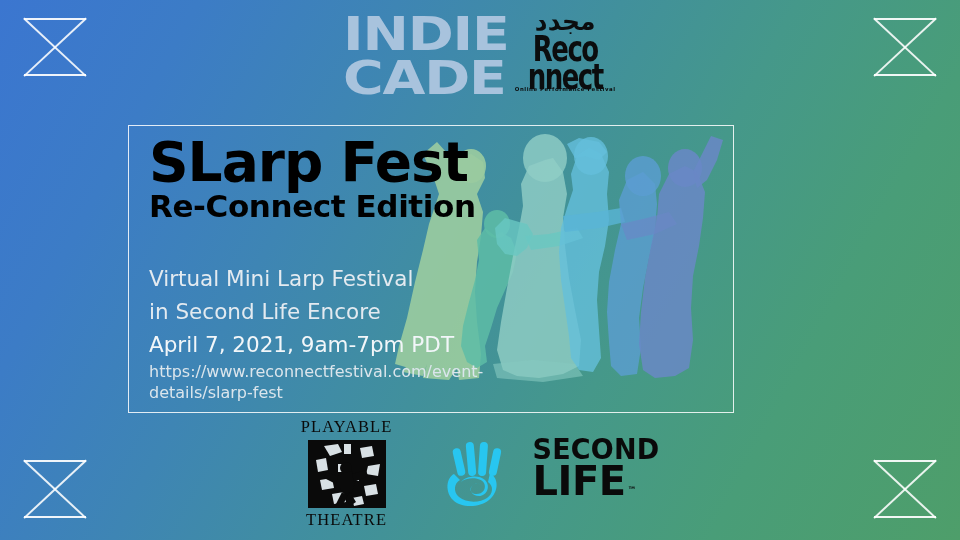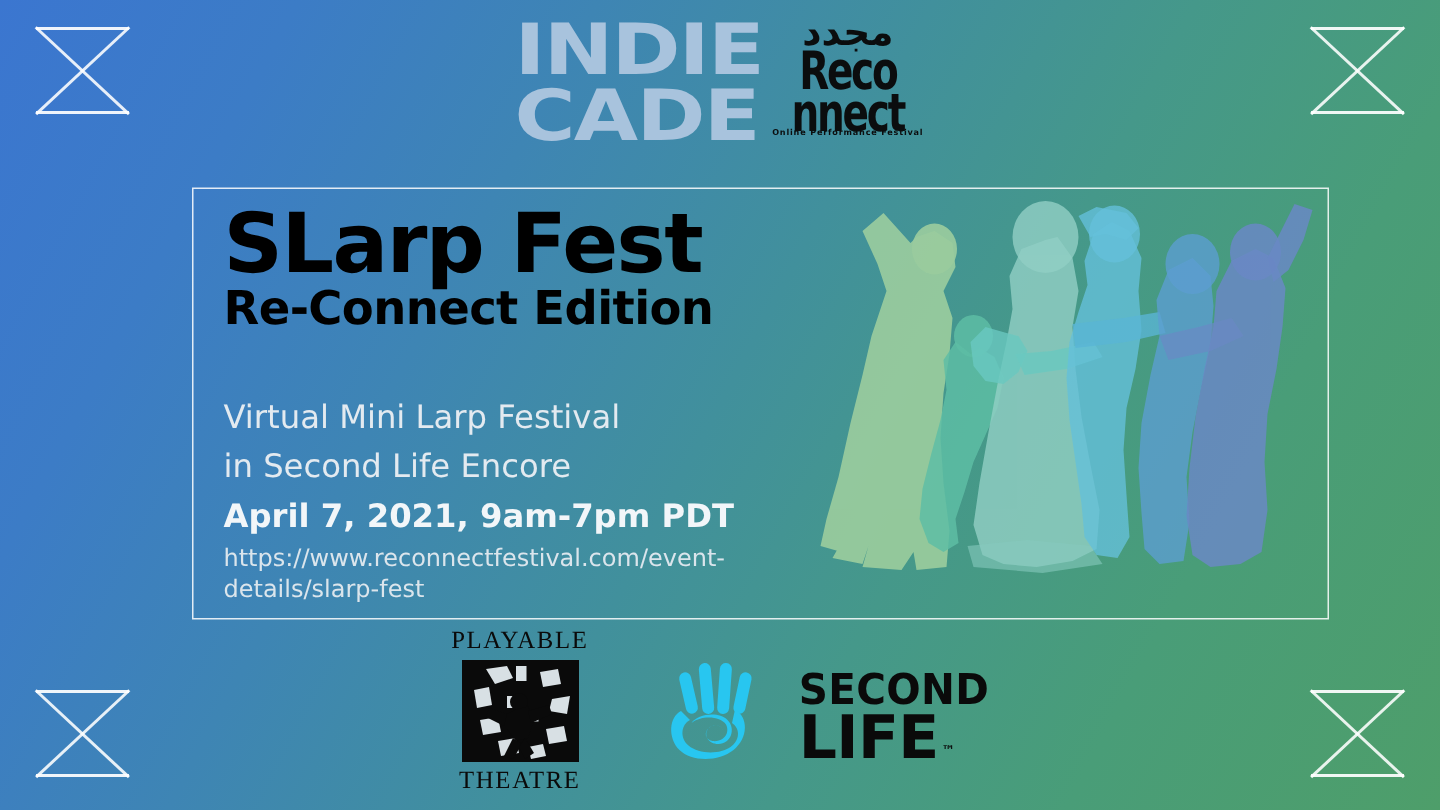--- a/index.html
+++ b/index.html
@@ -108,21 +108,21 @@
     text-align: center;
     font-weight: bold;
     color: #0b0d0e;
   }
 
   
   #main-frame {
     position: absolute;
     left: 128px;
     top: 125px;
-    width: 758px;
+    width: 606px;
     height: 288px;
     border: 1.5px solid rgba(255,255,255,0.85);
     box-sizing: border-box;
   }
   #text-block {
     position: absolute;
     left: 20px;
     top: 8px;
     width: 420px;
   }
@@ -147,21 +147,21 @@
     margin-top: 40px;
     color: #e9eef2;
   }
   .detail-line {
     font-size: 21.5px;
     line-height: 1.53;
     color: #e3eaf0;
     font-weight: normal;
   }
   .detail-line.bold {
-    font-weight: bold;
+    font-weight: normal;
     color: #f2f6f9;
   }
   #event-url {
     margin-top: 0;
     font-size: 16px;
     color: #dbe5ec;
     line-height: 1.3;
   }
 
   
@@ -202,21 +202,21 @@
     height: 68px;
     margin: 2px auto 2px auto;
     background: #0a0a0a;
     position: relative;
     overflow: hidden;
   }
   #pt-art svg { position: absolute; inset: 0; width: 100%; height: 100%; }
 
   #second-life {
     display: flex;
-    align-items: flex-end;
+    align-items: flex-start;
     gap: 20px;
   }
   #sl-hand { width: 72px; height: 72px; }
   #sl-wordmark {
     color: #0a0a0a;
     font-family: "DejaVu Sans", sans-serif;
     font-weight: bold;
     line-height: 0.92;
     letter-spacing: -0.5px;
   }

